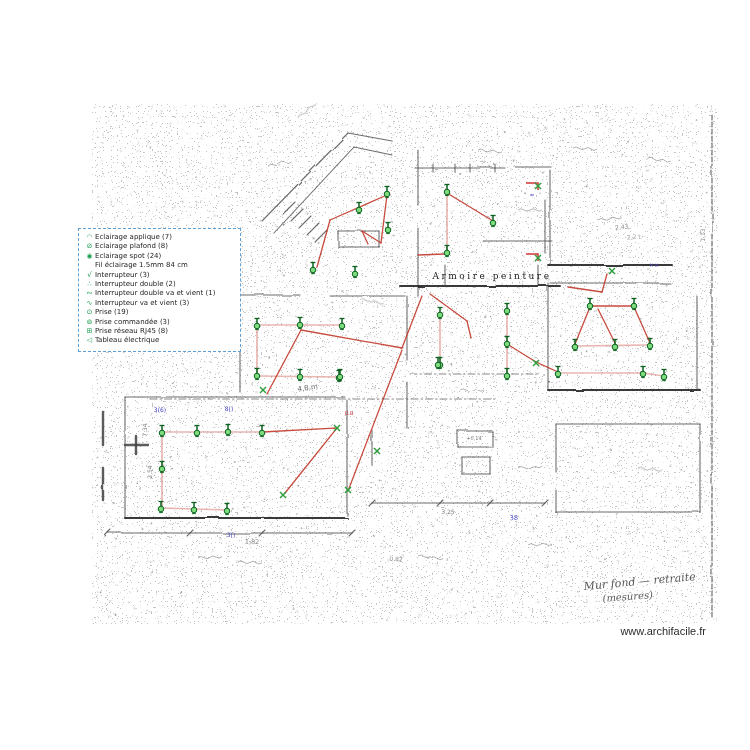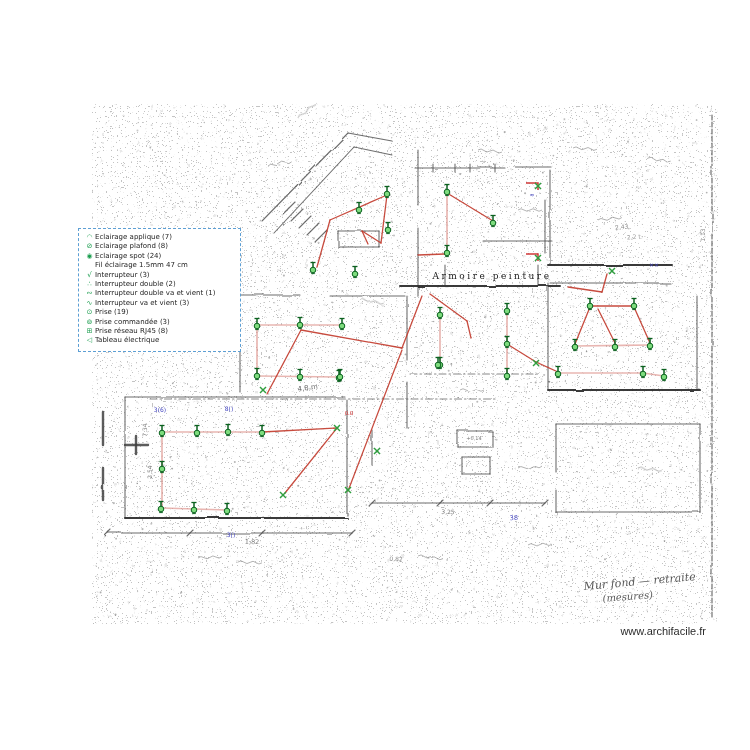--- a/index.html
+++ b/index.html
@@ -956,21 +956,21 @@
       <div class="lg-row">
         <span class="lg-ic">⊘</span>
         <span class="lg-lb">Eclairage plafond (8)</span>
       </div>
       <div class="lg-row">
         <span class="lg-ic">◉</span>
         <span class="lg-lb">Eclairage spot (24)</span>
       </div>
       <div class="lg-row">
         <span class="lg-ic"></span>
-        <span class="lg-lb">Fil éclairage 1.5mm 47 cm</span>
+        <span class="lg-lb">Fil éclairage 1.5mm 84 cm</span>
       </div>
       <div class="lg-row">
         <span class="lg-ic">√</span>
         <span class="lg-lb">Interrupteur (3)</span>
       </div>
       <div class="lg-row">
         <span class="lg-ic">∴</span>
         <span class="lg-lb">Interrupteur double (2)</span>
       </div>
       <div class="lg-row">

